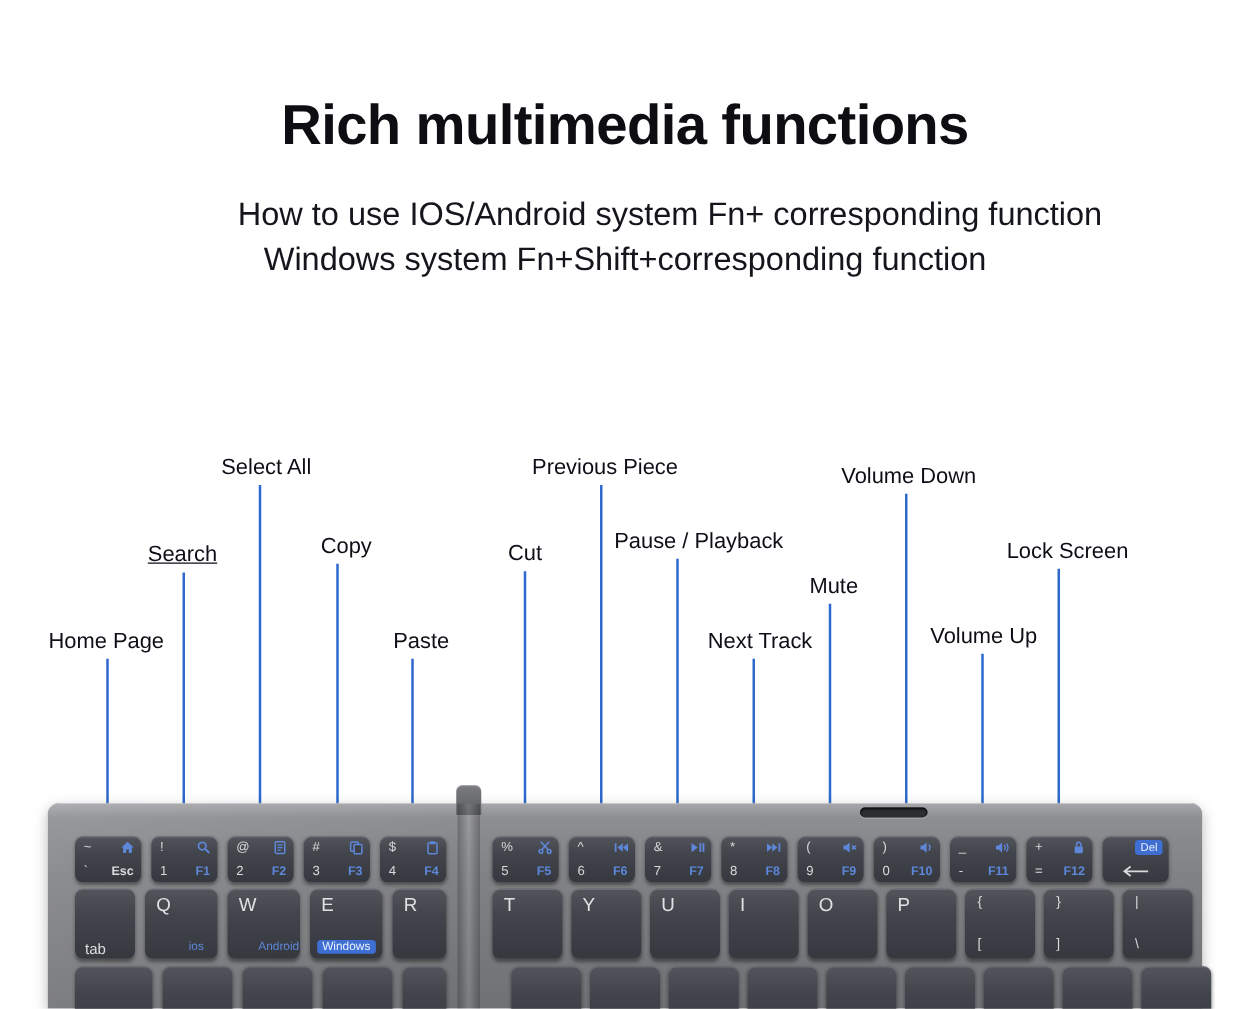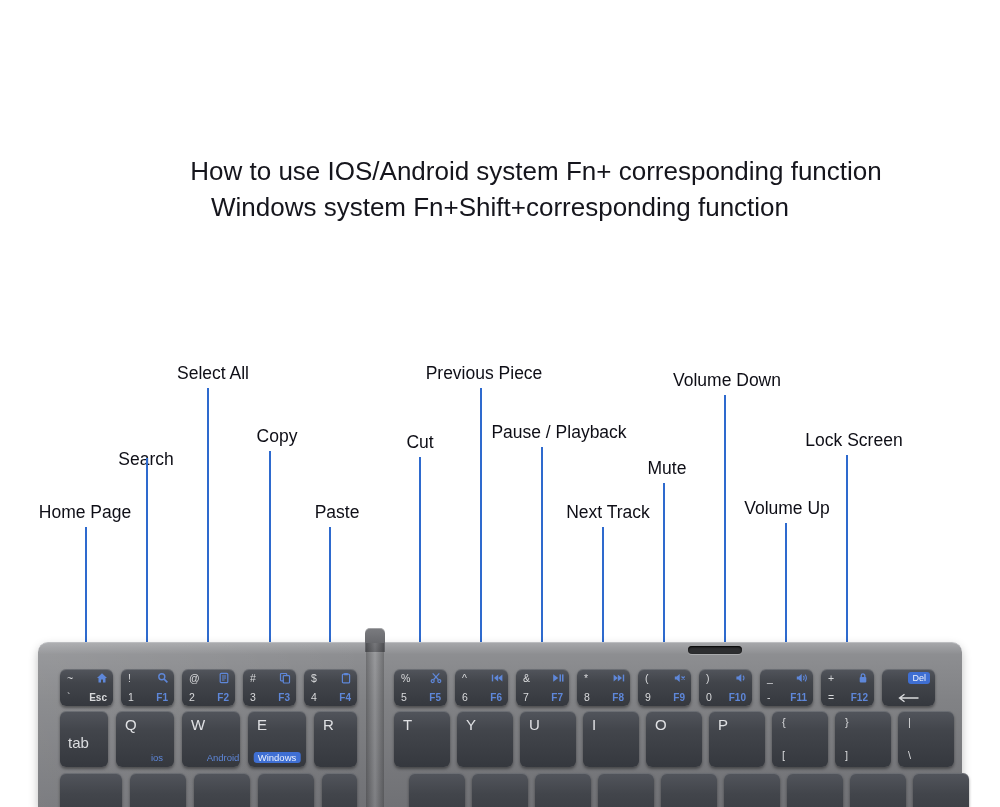--- a/index.html
+++ b/index.html
@@ -46,40 +46,41 @@
   .k-br { position:absolute; bottom:3px; right:6px; font-size:10px; font-weight:bold; color:var(--blue);padding-left:17px; }
   .k-br.white { color:var(--keytext); }
   .k-icon { position:absolute; top:3px; right:5px; width:12px; height:12px; }
   .k-icon svg { display:block; }
 
   .k-letter { position:absolute; top:5px; left:9px; font-size:15px; color:#e0e1e4; }
   .k-sub { position:absolute; bottom:4px; left:0; width:100%; text-align:center;
            font-size:9.5px; color:var(--blue);padding-left:24px; }
   .k-sub.hl { left:50%; width:auto; transform:translateX(-50%);
               background:var(--badge); color:#ebf1fd; padding:0 4px; border-radius:3px; }
-  .k-tab { position:absolute; bottom:16px; left:8px; font-size:15px; color:#dcdde0; }
+  .k-tab { position:absolute; bottom:1px; left:8px; font-size:12px; color:#dcdde0; }
   .k-tl2 { position:absolute; top:5px; left:10px; font-size:11px; color:var(--keytext); }
   .k-bl2 { position:absolute; bottom:6px; left:10px; font-size:11px; color:var(--keytext); }
 
   .k-del-badge { position:absolute; top:3px; right:5px; font-size:9px;
                  background:var(--badge); color:#edf2fd; padding:1px 4px; border-radius:3px; }
   .k-arrow { position:absolute; bottom:4px; left:50%; transform:translateX(-50%);
              width:22px; height:12px; }
 </style>
 </head>
 <body>
 
 <div class="page">
+  <div class="title">Rich multimedia functions</div>
   <div class="subtitle sub1">How to use IOS/Android system Fn+ corresponding function</div>
   <div class="subtitle sub2">Windows system Fn+Shift+corresponding function</div>
 
   <div id="callout-layer">
       <div class="callout-label" style="left: 85px; top: 501px;">Home Page</div>
       <div class="callout-line" style="left: 85px; top: 527px; height: 145px;"></div>
-      <div class="callout-label" style="left: 146px; top: 448px;">Search</div>
+      <div class="callout-label" style="left: 146px; top: 432px; text-decoration: underline;">Search</div>
       <div class="callout-line" style="left: 146px; top: 458px; height: 214px;"></div>
       <div class="callout-label" style="left: 213px; top: 362px;">Select All</div>
       <div class="callout-line" style="left: 207px; top: 388px; height: 284px;"></div>
       <div class="callout-label" style="left: 277px; top: 425px;">Copy</div>
       <div class="callout-line" style="left: 269px; top: 451px; height: 221px;"></div>
       <div class="callout-label" style="left: 337px; top: 501px;">Paste</div>
       <div class="callout-line" style="left: 329px; top: 527px; height: 145px;"></div>
       <div class="callout-label" style="left: 420px; top: 431px;">Cut</div>
       <div class="callout-line" style="left: 419px; top: 457px; height: 215px;"></div>
       <div class="callout-label" style="left: 484px; top: 362px;">Previous Piece</div>

